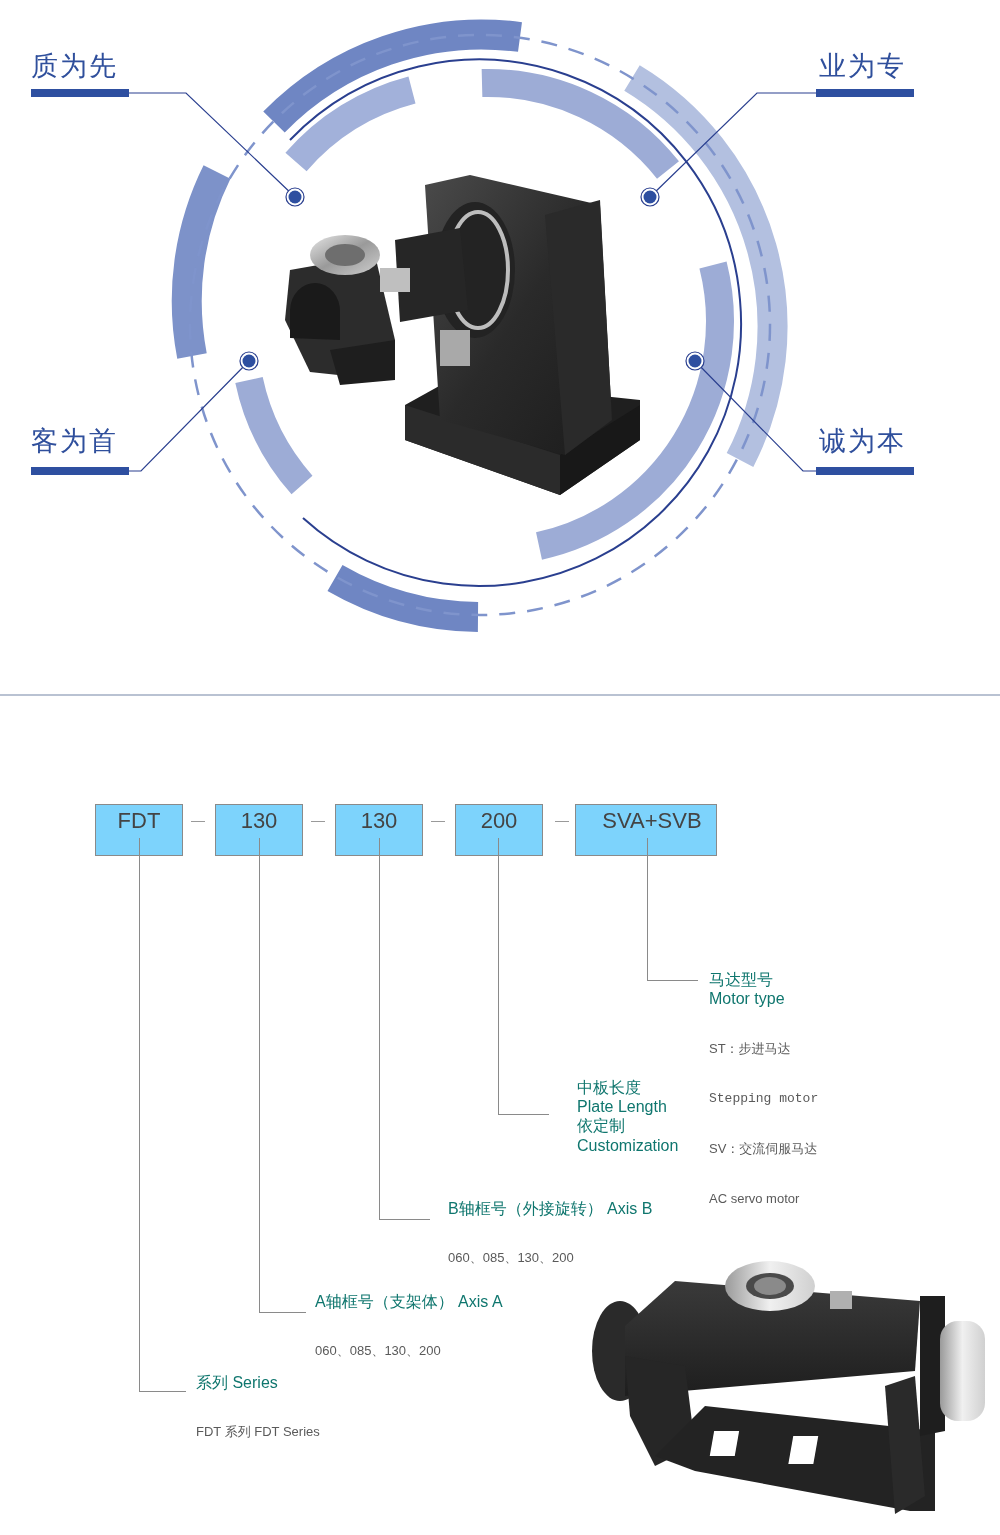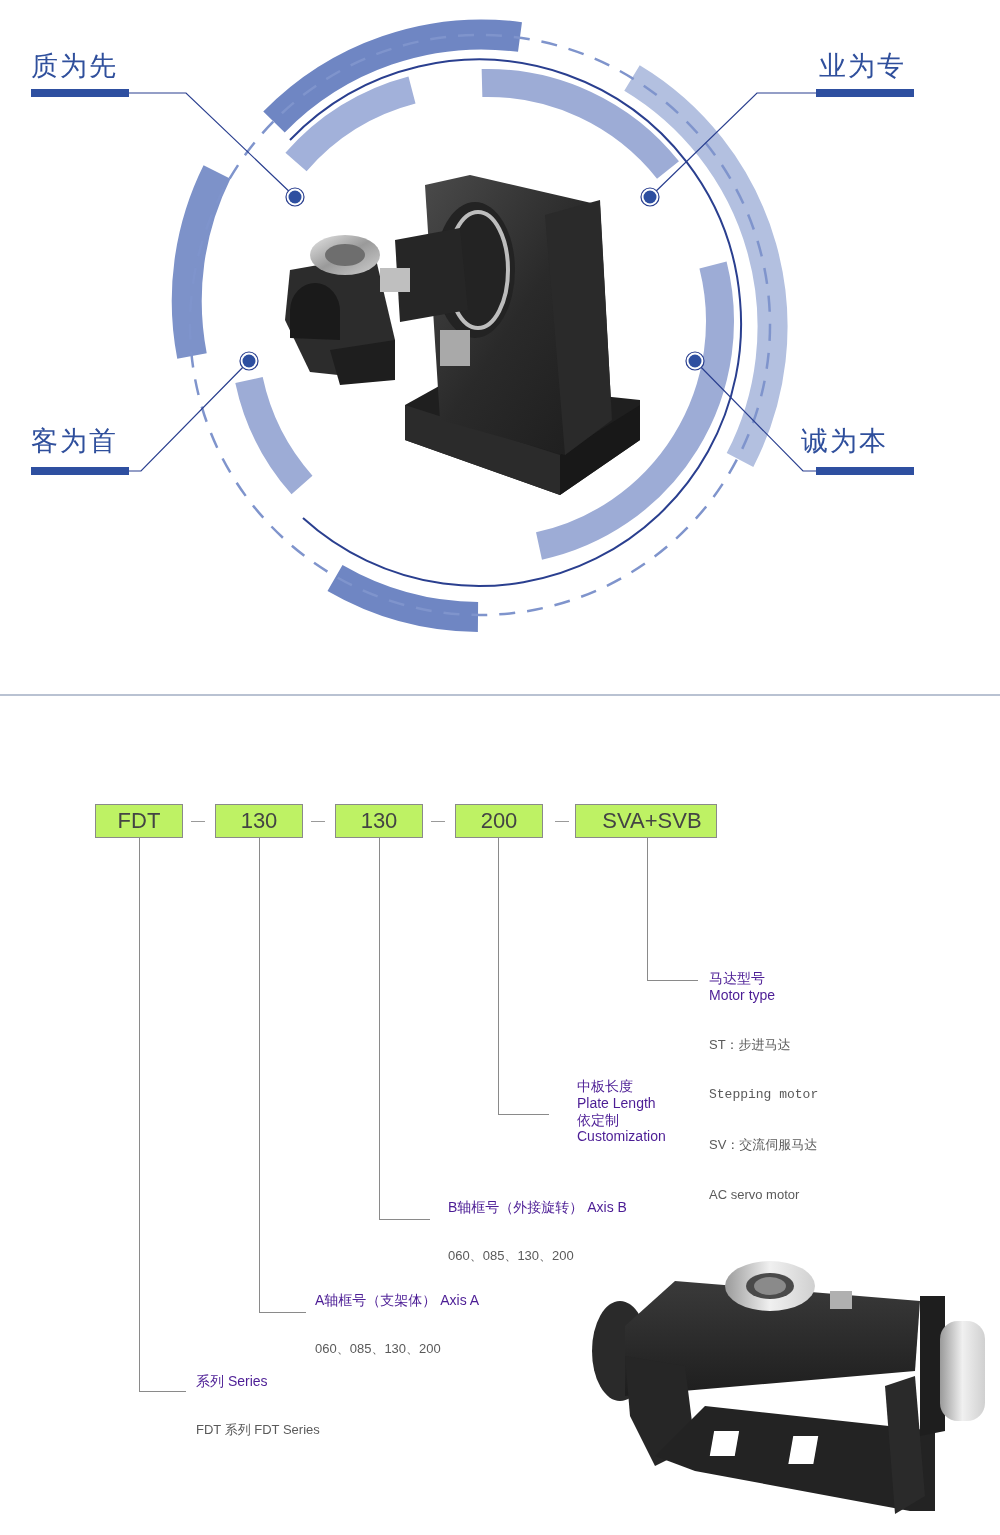--- a/index.html
+++ b/index.html
@@ -12,27 +12,27 @@
   .value-label {
     position: absolute; font-family: "DejaVu Sans", sans-serif;
     font-size: 27px; color: #2f4f9c; letter-spacing: 2px; font-weight: 500;
   }
   .value-bar { position: absolute; height: 8px; width: 98px; background: #2e4fa0; }
 
   #divider { position: absolute; left: 0; top: 694px; width: 1000px; height: 2px; background: #b9c2d2; }
 
   #code-section { position: absolute; left: 0; top: 696px; width: 1000px; height: 839px; }
   .code-box {
-    position: absolute; top: 108px; height: 34px; border: 1px solid #8a8a8a;
-    font-size: 22px; color: #444; text-align: center; line-height: 32px; background: #bef264;
+    position: absolute; top: 108px; height: 52px; border: 1px solid #8a8a8a;
+    font-size: 22px; color: #444; text-align: center; line-height: 32px; background: #7dd3fc;
   }
   .code-dash { position: absolute; top: 125px; width: 14px; height: 1px; background: #9a9a9a; }
   .leader { position: absolute; background: #8a8a8a; }
   .desc { position: absolute; color: #555; line-height: 1.2; }
-  .desc .t1 { font-size: 14px; color: #4c1d95; }
+  .desc .t1 { font-size: 16px; color: #0f766e; }
   .desc .t2 { font-size: 13px; color: #5a5a5a; margin-top: 32px; }
 </style>
 </head>
 <body>
 
 <div id="hero">
   <svg id="hero-svg" width="1000" height="695" viewBox="0 0 1000 695">
     <defs>
       <linearGradient id="metal" x1="0" y1="0" x2="1" y2="1">
         <stop offset="0" stop-color="#4a4a4a"></stop>
@@ -111,21 +111,21 @@
 
   <div class="value-label" style="left:31px; top:48px;">质为先</div>
   <div class="value-bar" style="left:31px; top:89px;"></div>
 
   <div class="value-label" style="left:819px; top:48px;">业为专</div>
   <div class="value-bar" style="left:816px; top:89px;"></div>
 
   <div class="value-label" style="left:31px; top:423px;">客为首</div>
   <div class="value-bar" style="left:31px; top:467px;"></div>
 
-  <div class="value-label" style="left:801px; top:423px;">诚为本</div>
+  <div class="value-label" style="left:819px; top:423px;">诚为本</div>
   <div class="value-bar" style="left:816px; top:467px;"></div>
 </div>
 
 <div id="divider"></div>
 
 <div id="code-section">
 
   <div class="code-box" style="left:95px; width:88px;">FDT</div>
   <div class="code-dash" style="left:191px;"></div>
   <div class="code-box" style="left:215px; width:88px;">130</div>

